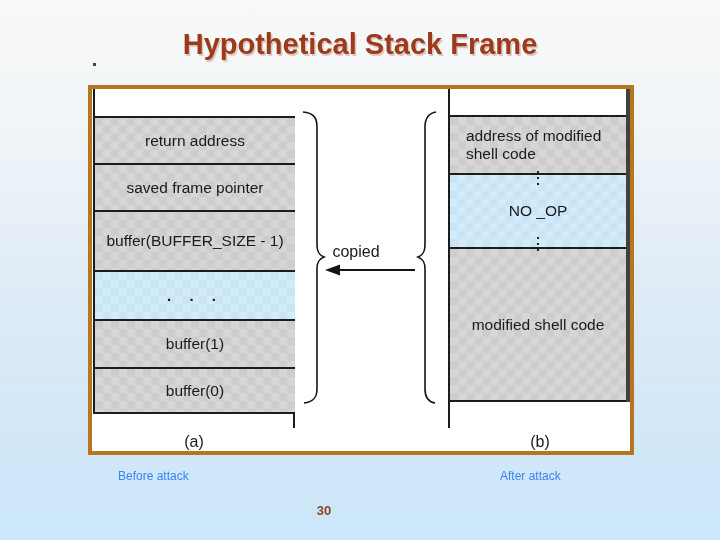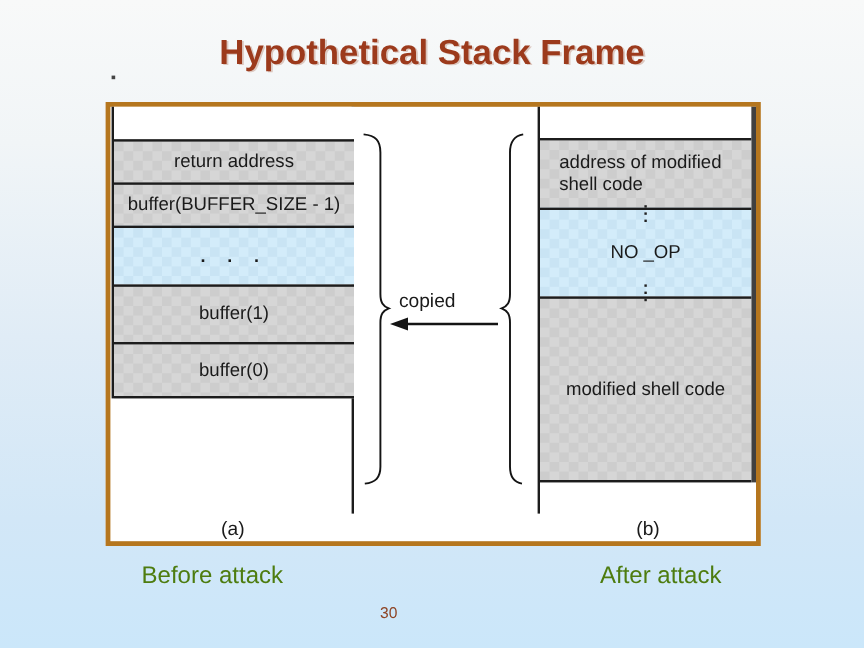--- a/index.html
+++ b/index.html
@@ -47,45 +47,48 @@
   .vdots{display:flex;flex-direction:column;gap:4px;align-items:center;}
   .vdots i{display:block;width:2px;height:2px;background:#222;}
   .mid-svg{position:absolute;left:203px;top:0;width:153px;height:339px;}
   .copied-label{
     position:absolute;left:214px;top:154px;width:100px;text-align:center;
     font-size:16px;color:#1a1a1a;
   }
   .sublabel{position:absolute;top:344px;font-size:16px;color:#1a1a1a;text-align:center;}
   .sublabel-a{left:1px;width:202px;}
   .sublabel-b{left:358px;width:180px;}
-  .caption{position:absolute;top:469px;font-size:20px;color:#4d7c0f;}
+  .caption{position:absolute;top:469px;font-size:12px;color:#3b82f6;}
   .caption-before{left:118px;}
   .caption-after{left:500px;}
   .page-number{
     position:absolute;top:503px;left:0;width:648px;text-align:center;
-    font-size:13px;font-weight:normal;color:#8e4424;
+    font-size:13px;font-weight:bold;color:#8e4424;
   }
 </style>
 </head>
 <body>
 
 <div class="title">Hypothetical Stack Frame</div>
 <div class="stray-dot"></div>
 
 <div class="frame">
 
   <div class="divider divider-left"></div>
   <div class="divider divider-right"></div>
 
   <div class="col col-left">
     <div class="cell white" style="height:27px"></div>
-    <div class="cell gray" style="height:36px">
+    <div class="cell gray" style="height:47px">
       <span>return address</span>
     </div>
-    <div class="cell gray" style="height:36px">
+    <div class="cell gray" style="height:47px">
+      <span>saved frame pointer</span>
+    </div>
+    <div class="cell gray" style="height:60px">
       <span>buffer(BUFFER_SIZE - 1)</span>
     </div>
     <div class="cell blue ellipsis-cell" style="height:49px">
       <span>. . .</span>
     </div>
     <div class="cell gray" style="height:48px">
       <span>buffer(1)</span>
     </div>
     <div class="cell gray last" style="height:47px">
       <span>buffer(0)</span>

